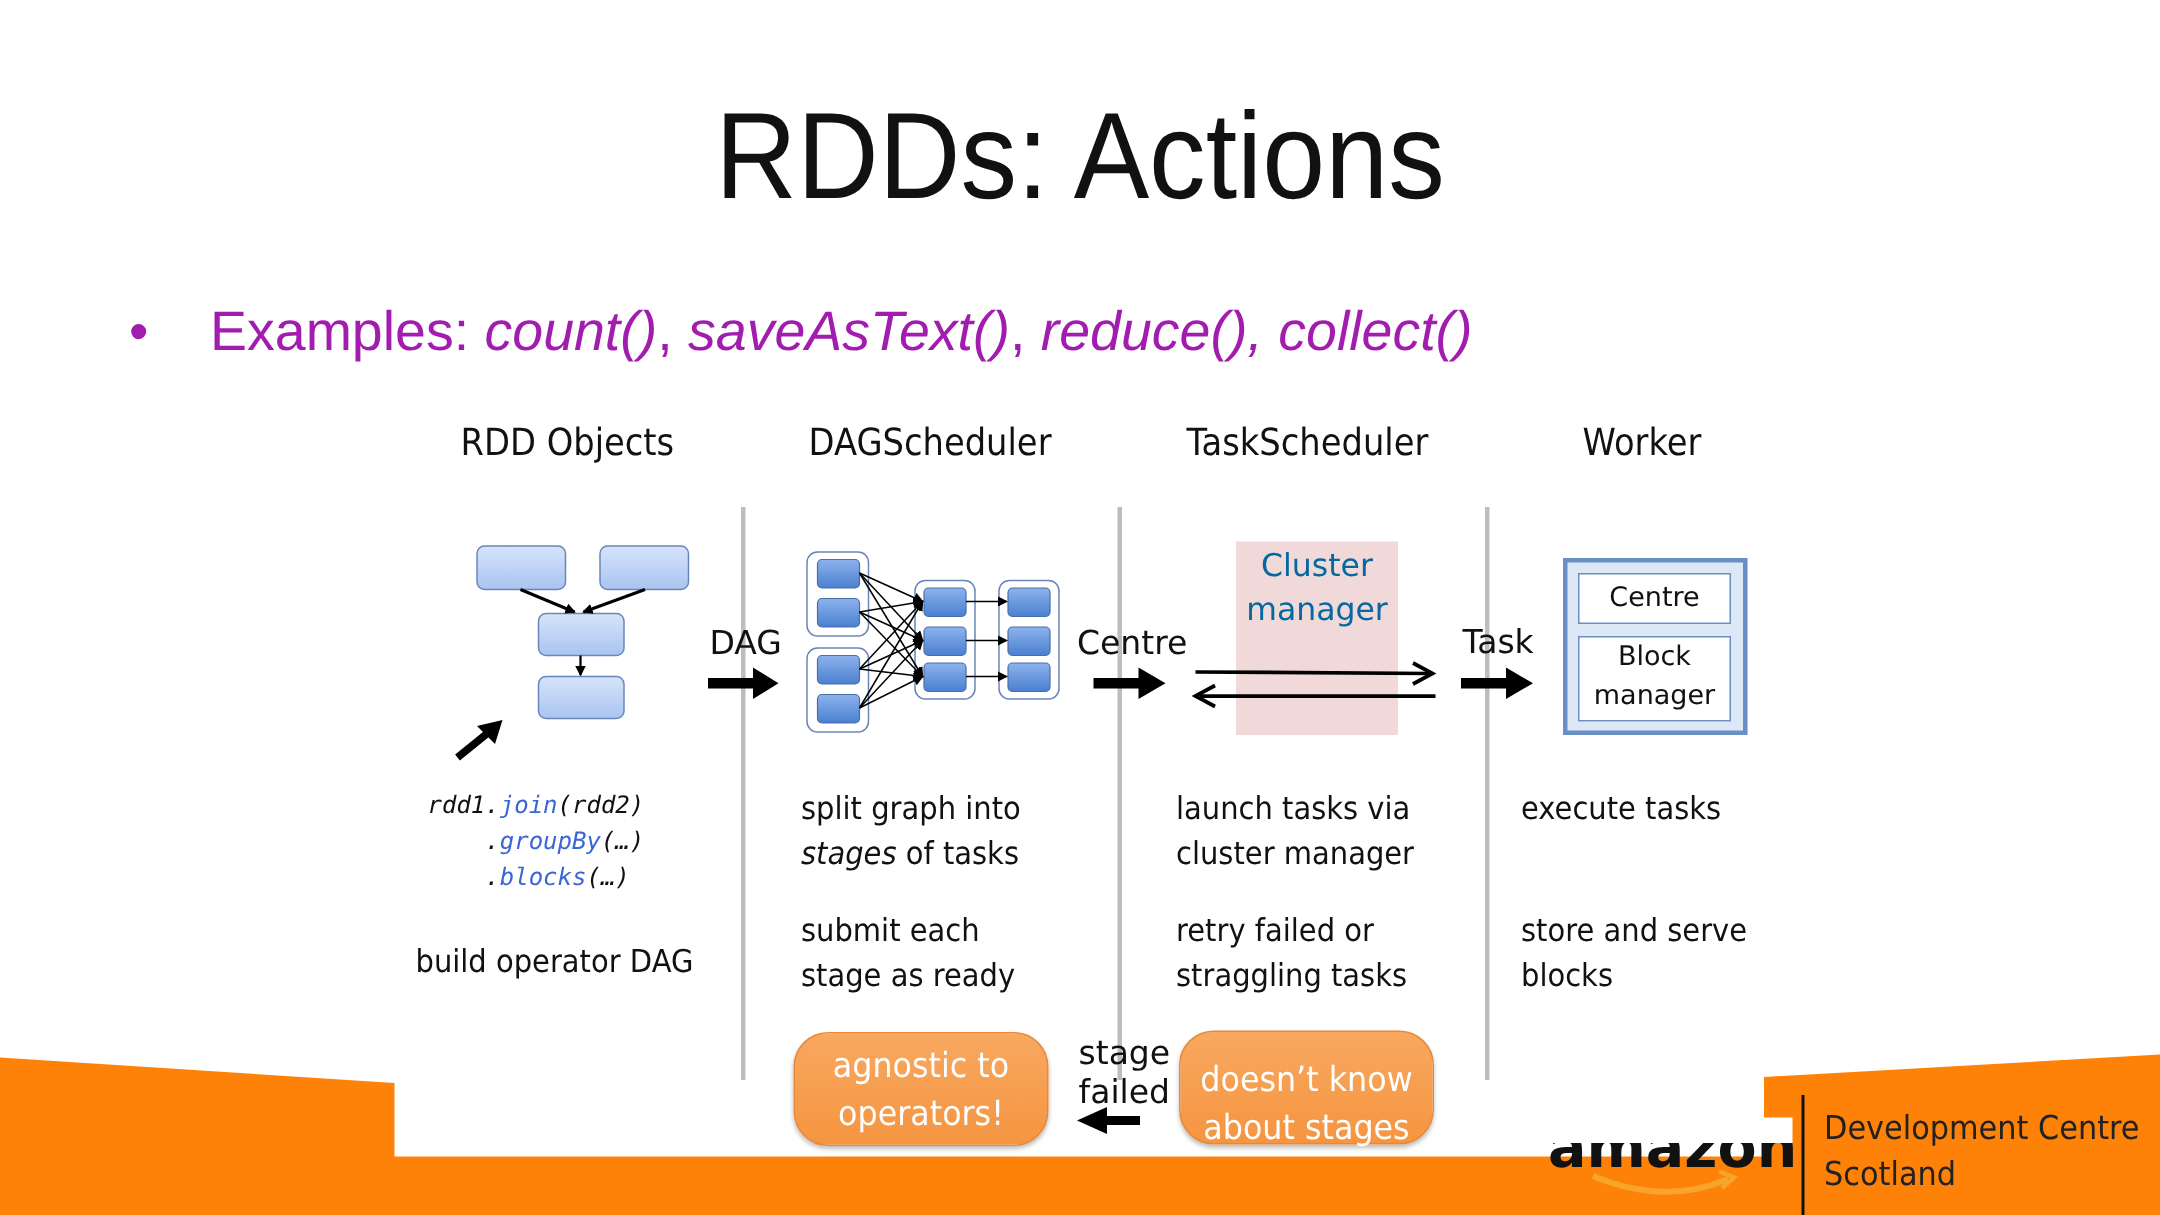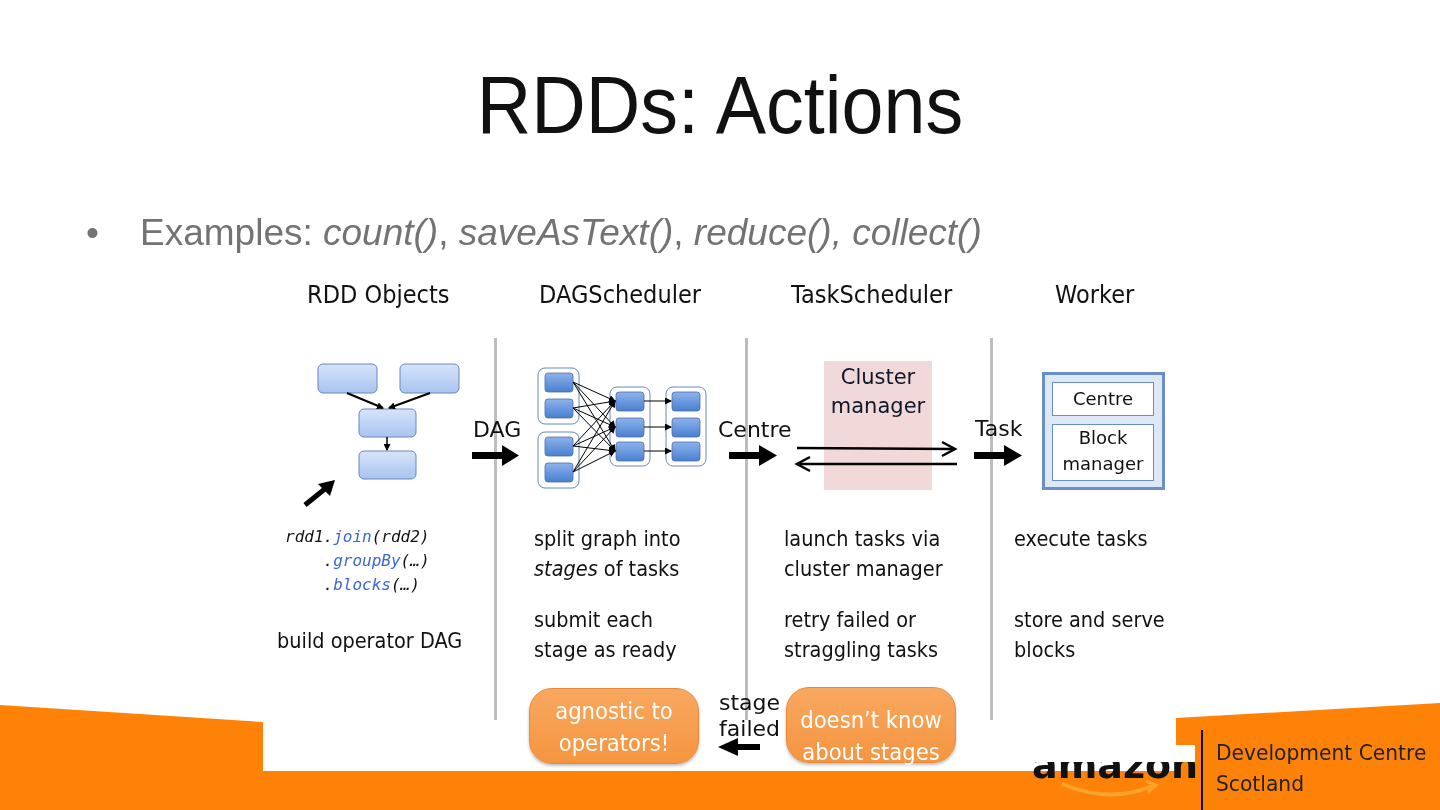--- a/index.html
+++ b/index.html
@@ -1,32 +1,32 @@
 <!DOCTYPE html>
 <html><head>
 <meta charset="utf-8">
 <style>
   html, body { margin:0; padding:0; }
   body { width:1440px; height:810px; position:relative; overflow:hidden; background:#ffffff; font-family:"Liberation Sans", sans-serif; }
   .abs { position:absolute; }
   #footer-band { position:absolute; left:0; top:0; width:1440px; height:810px; }
   #title { left:0; width:1440px; top:58px; text-align:center; font-size:82px; color:#111; font-family:"Liberation Sans", sans-serif; letter-spacing:0px; transform:scaleX(0.92); transform-origin:center; }
-  #bullet-line { left:86px; top:212px; font-size:37px; color:#737373; white-space:nowrap; }
+  #bullet-line { left:86px; top:200px; font-size:37px; color:#a21caf; white-space:nowrap; }
   #bullet-line .dot { display:inline-block; width:54px; }
   #bullet-line i { font-style:italic; }
   .col-head { top:280px; font-size:25px; color:#111; font-family:"DejaVu Sans", sans-serif; white-space:nowrap; transform:scaleX(0.9); transform-origin:left; }
   .divider { width:3px; background:#bdbdbd; top:338px; height:382px; }
   .desc { font-size:21px; color:#111; font-family:"DejaVu Sans", sans-serif; line-height:30px; white-space:nowrap; transform:scaleX(0.92); transform-origin:left; }
   .label-small { font-size:22px; color:#111; font-family:"DejaVu Sans", sans-serif; white-space:nowrap; }
   .code { font-family:"DejaVu Sans Mono", monospace; font-size:16px; line-height:24px; color:#111; white-space:pre;font-style:italic; }
   .code .kw { color:#3a66d6; }
   .callout { background:linear-gradient(#f8a860,#f59540); border:1px solid #e8883a; border-radius:23px; color:#fff; font-size:23px; text-align:center; line-height:32px; font-family:"DejaVu Sans", sans-serif; box-shadow:0 2px 3px rgba(0,0,0,0.25); }
   .callout span { display:block; transform:scaleX(0.92); }
   .cluster-bg { background:#f2d9d9; }
-  .cluster-label { font-size:21px; text-align:center; line-height:29px; color:#0f172a; font-family:"DejaVu Sans", sans-serif; }
+  .cluster-label { font-size:21px; text-align:center; line-height:29px; color:#0369a1; font-family:"DejaVu Sans", sans-serif; }
   .worker-box { background:#dde8f7; border:3px solid #6a8fc4; }
   .worker-inner { background:#fff; border:1px solid #6a8fc4; text-align:center; font-size:18px; color:#111; font-family:"DejaVu Sans", sans-serif; }
   .logo-text { font-size:22px; color:#222; font-family:"DejaVu Sans", sans-serif; line-height:31px; white-space:nowrap; transform:scaleX(0.92); transform-origin:left; }
 </style>
 </head>
 <body>
 
 <svg id="footer-band" viewBox="0 0 1440 810">
   <polygon points="0,705 263,722 263,771 1176,771 1176,718 1440,703 1440,810 0,810" fill="#ff8208"></polygon>
 </svg>

